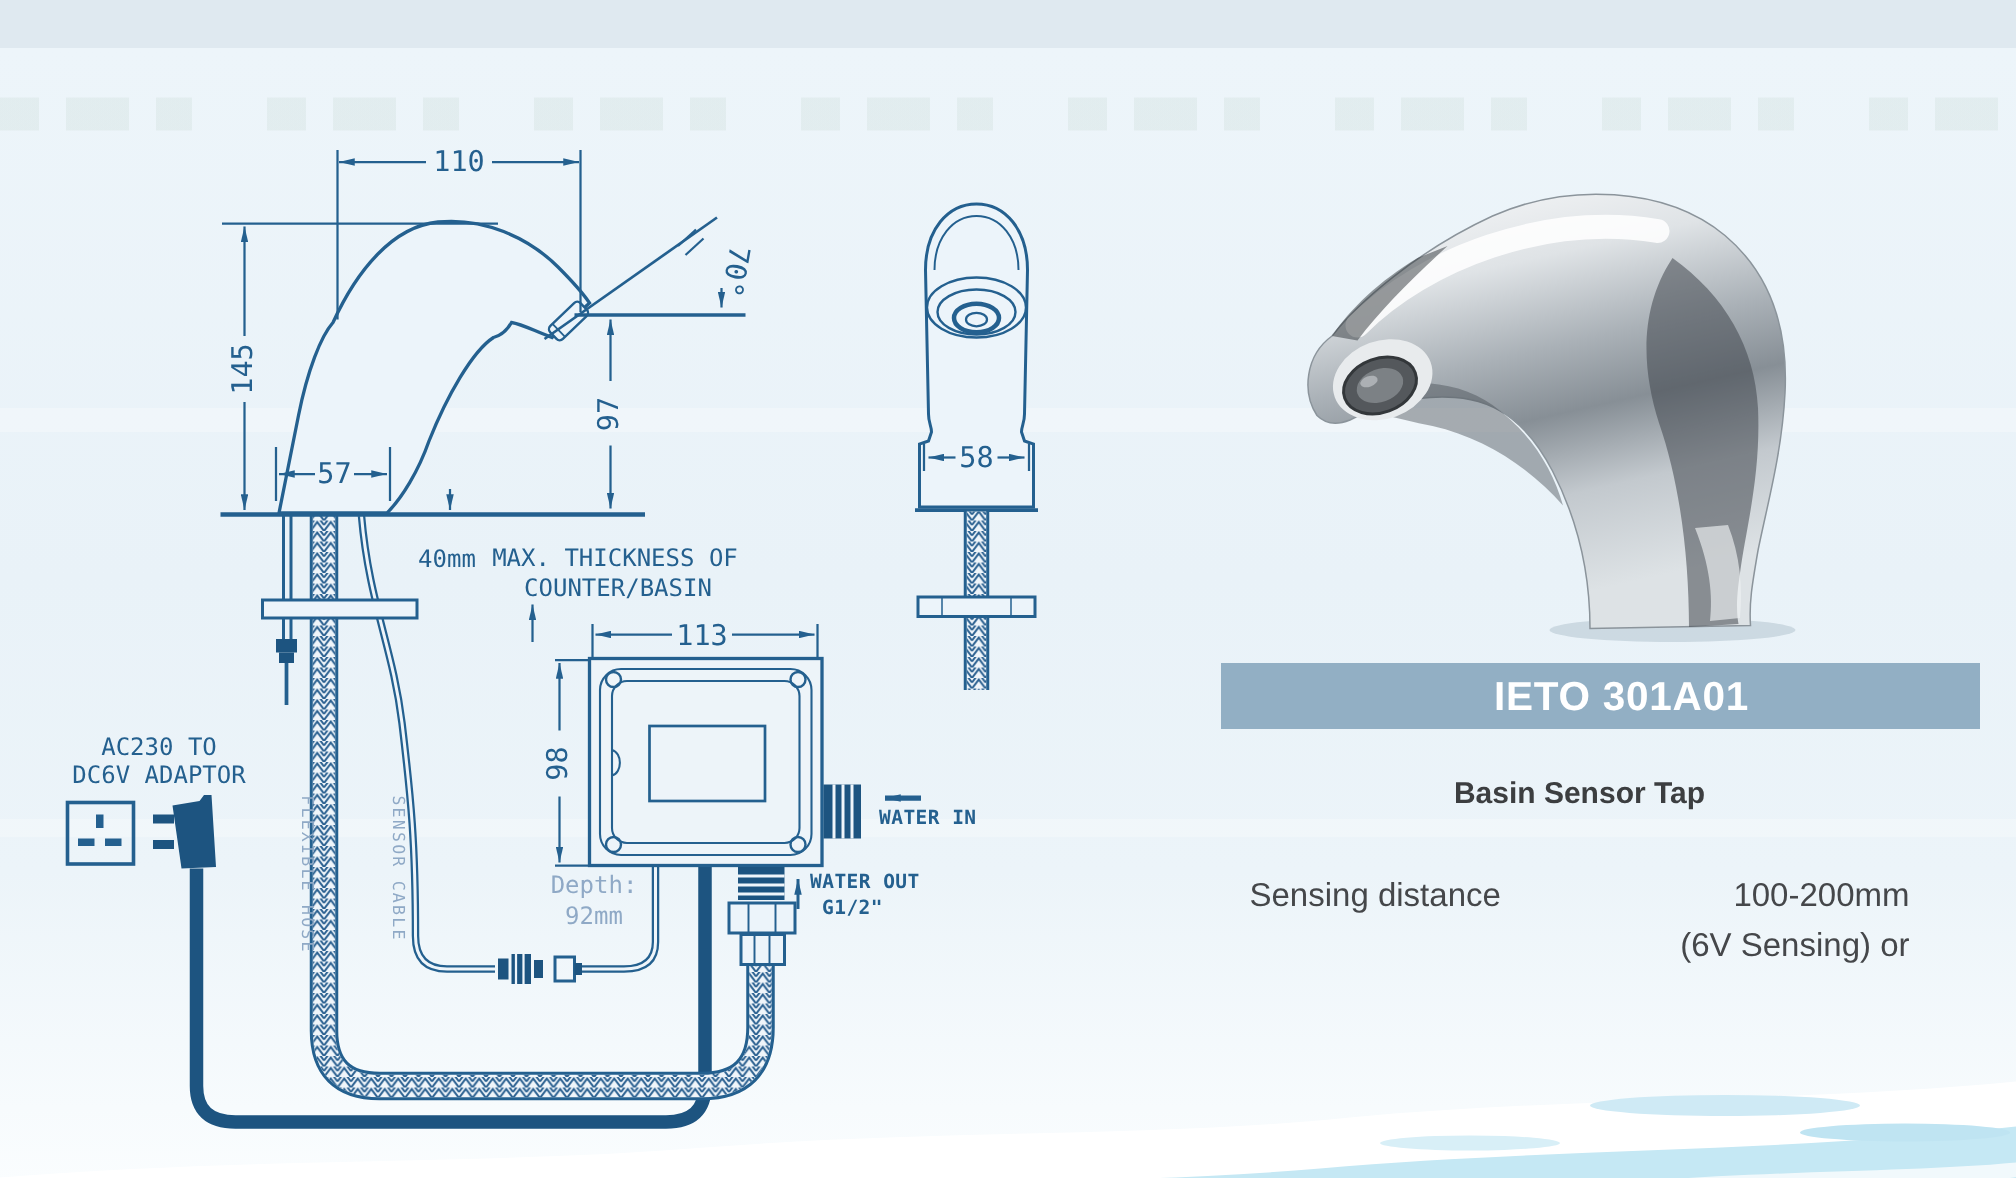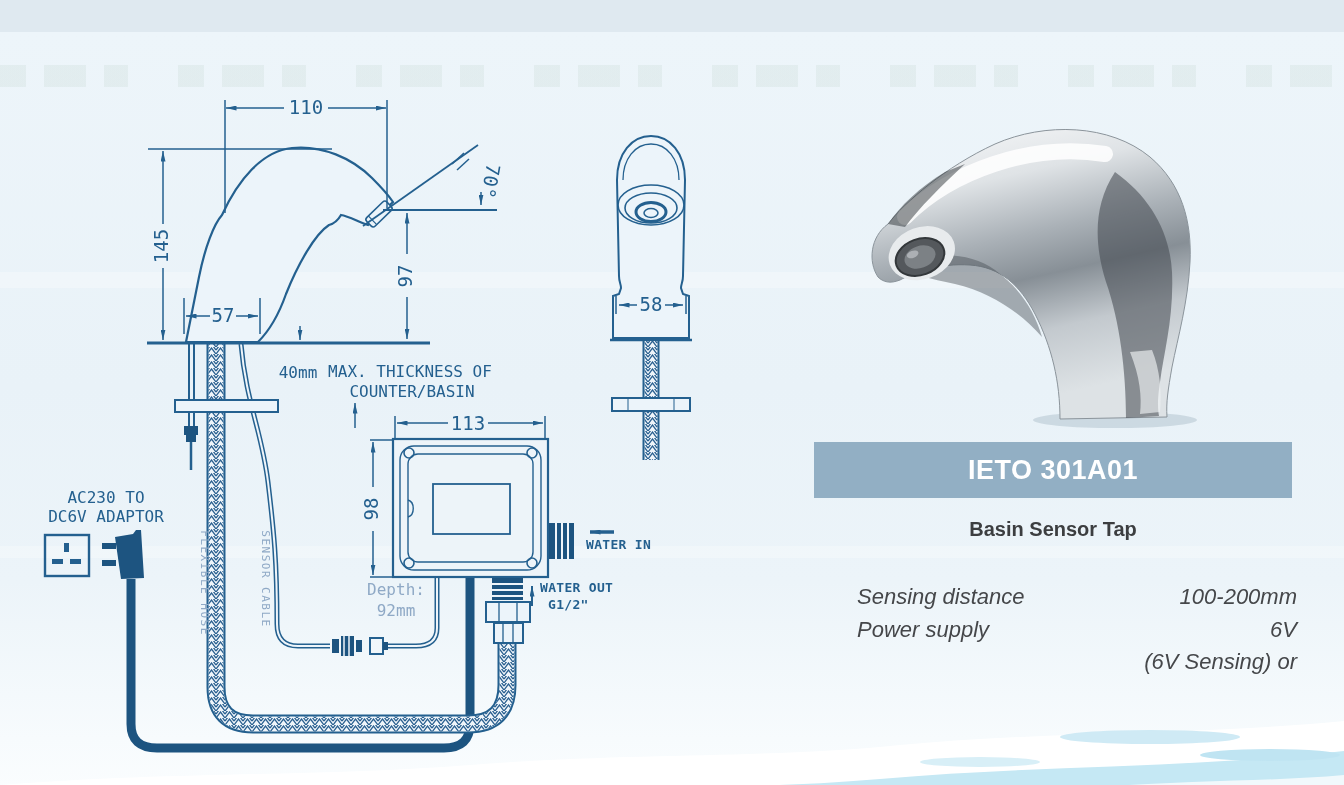--- a/index.html
+++ b/index.html
@@ -8,26 +8,26 @@
         font-family:"Liberation Sans",sans-serif;margin-top:32px;}
   .watermark{position:absolute;left:0;top:33px;width:100%;height:22px;opacity:.5;
         background:repeating-linear-gradient(90deg,
           rgba(184,206,196,.40) 0 26px, rgba(184,206,196,0) 26px 44px,
           rgba(184,206,196,.40) 44px 86px, rgba(184,206,196,0) 86px 104px,
           rgba(184,206,196,.40) 104px 128px, rgba(184,206,196,0) 128px 178px);}
   .band{position:absolute;left:0;width:100%;background:rgba(255,255,255,.28);}
   .drawing{position:absolute;left:0;top:0;z-index:2;}
   .photo{position:absolute;left:830px;top:70px;z-index:2;}
   .wave{position:absolute;left:0;top:675px;z-index:3;}
-  .banner{position:absolute;left:814px;top:410px;width:478px;height:56px;background:#92afc4;z-index:4;
-          display:flex;align-items:center;justify-content:center;}
+  .banner{position:absolute;left:814px;top:410px;width:478px;height:44px;background:#92afc4;z-index:4;
+          display:flex;align-items:center;justify-content:center;padding-left:28px;}
   .banner span{color:#fff;font-size:27px;font-weight:bold;letter-spacing:.5px;}
   .prod-title{position:absolute;left:833px;top:486px;width:440px;text-align:center;z-index:4;
           font-size:20px;font-weight:bold;color:#3c3e40;}
-  .specs{position:absolute;left:857px;top:549px;width:440px;z-index:5;font-size:22px;color:#45474a;font-style:italic;}
+  .specs{position:absolute;left:833px;top:549px;width:440px;z-index:5;font-size:22px;color:#45474a;}
   .spec-row{display:flex;justify-content:space-between;height:32.6px;line-height:32.6px;}
   .cad{font-family:"DejaVu Sans Mono",monospace;fill:#24608f;}
   .d19{font-size:19px;} .d16{font-size:16px;}
   .d13{font-size:13px;font-weight:bold;letter-spacing:.3px;}
   .lt{fill:#8fa9c6;} .vlab{font-size:11px;letter-spacing:1.5px;fill:#8fa9c6;}
 </style>
 </head>
 <body>
 
 <div class="page">
@@ -285,22 +285,18 @@
   </div>
 
   <div class="prod-title">Basin Sensor Tap</div>
 
   <div class="specs">
     <div class="spec-row">
       <span>Sensing distance</span>
       <span>100-200mm</span>
     </div>
     <div class="spec-row">
-      <span>Power supply</span>
-      <span>6V</span>
-    </div>
-    <div class="spec-row">
       <span></span>
       <span>(6V Sensing) or</span>
     </div>
   </div>
 
 </div>
 
 </body></html>

